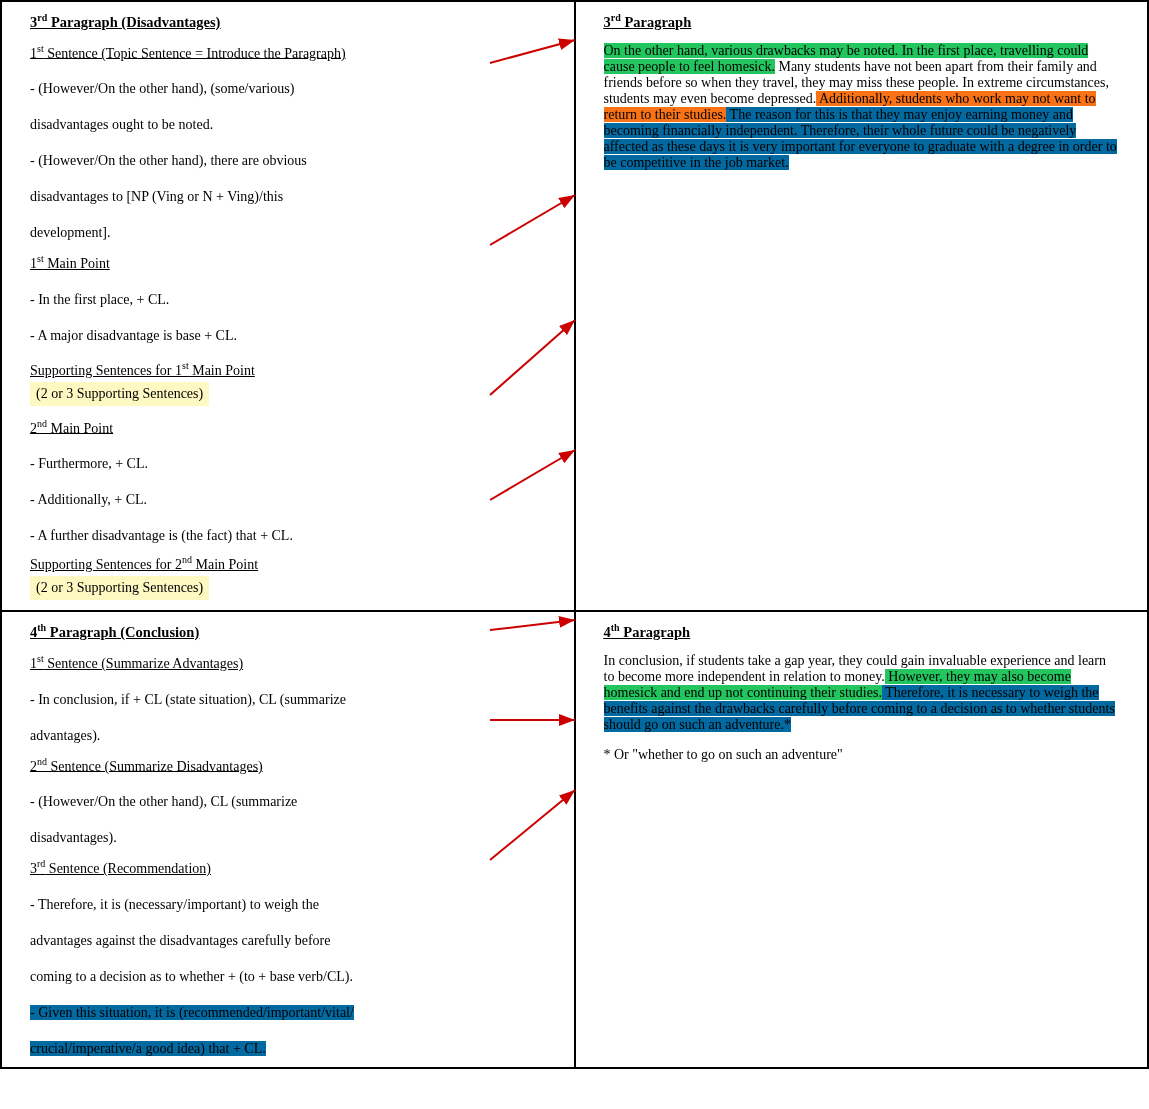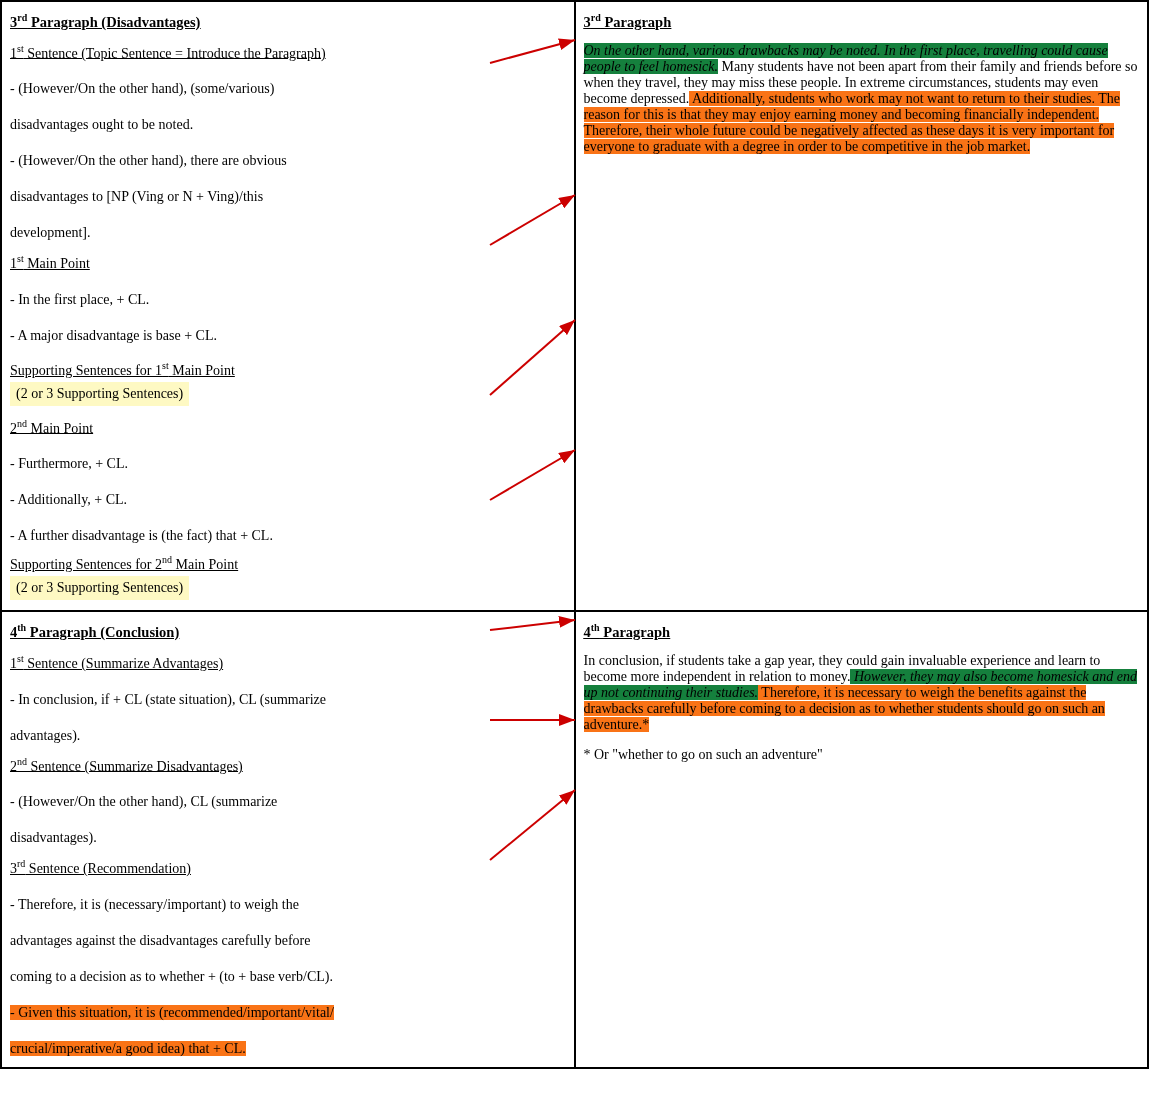--- a/index.html
+++ b/index.html
@@ -11,21 +11,21 @@
       min-height: 1109px;
     }
     .main-table {
       width: 100%;
       border-collapse: collapse;
       border: 2px solid #000;
     }
     .main-table td {
       border: 2px solid #000;
       vertical-align: top;
-      padding: 10px 8px;
+      padding: 10px 28px;
       width: 50%;
     }
     .cell-title {
       font-weight: bold;
       text-decoration: underline;
       font-size: 14.5px;
       margin-bottom: 12px;
       display: block;
     }
     sup { font-size: 10px; }
@@ -37,23 +37,23 @@
       margin-bottom: 2px;
     }
     .line { display: block; margin-top: 20px; }
     .supporting-box {
       background-color: #fef9c3;
       padding: 4px 6px;
       margin-top: 3px;
       display: inline-block;
     }
     
-    .hl-pink { background-color: #15803d; font-style: italic; }
+    .hl-pink { background-color: #22c55e; }
     .hl-green { background-color: #f97316; }
-    .hl-yellow { background-color: #f97316; }
+    .hl-yellow { background-color: #0369a1; }
     .hl-none { background-color: transparent; }
 
     
     .table-wrapper {
       position: relative;
       width: 100%;
     }
     .overlay-svg {
       position: absolute;
       top: 0;

